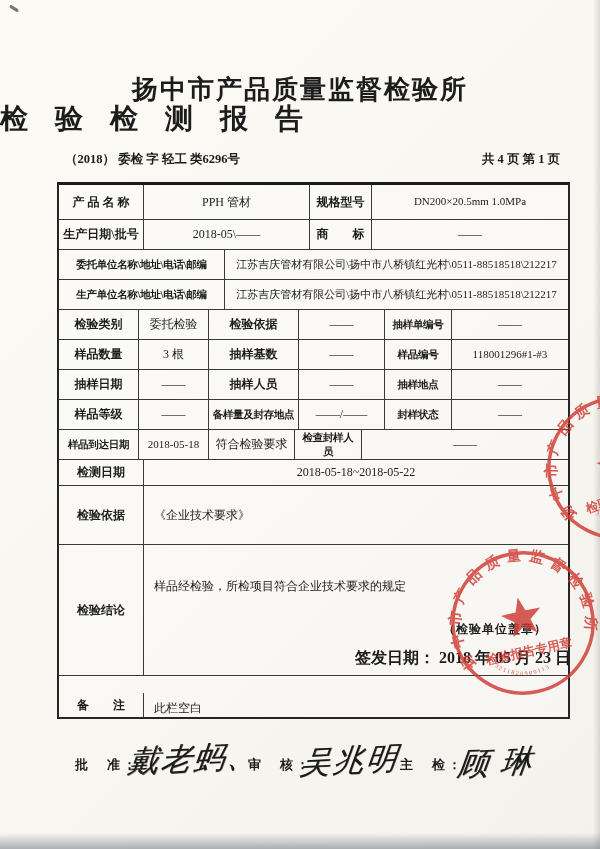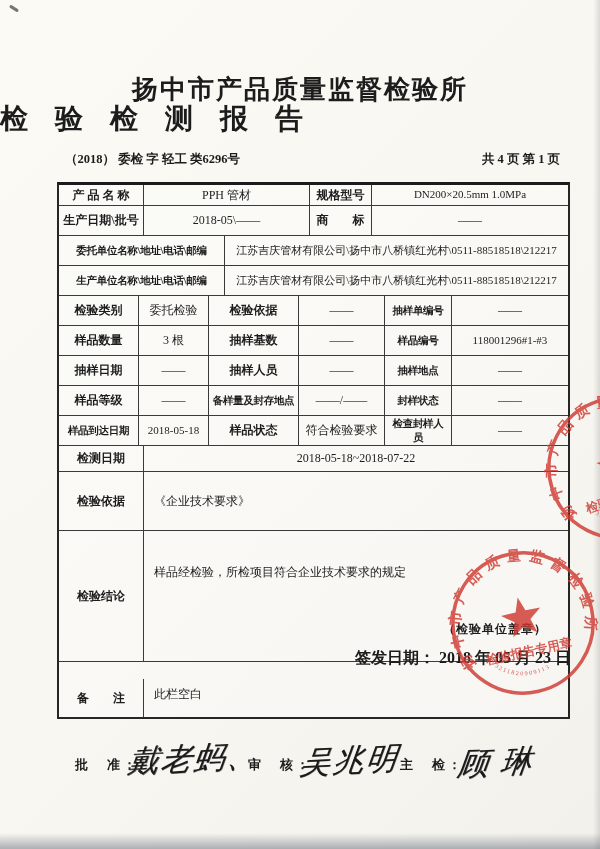--- a/index.html
+++ b/index.html
@@ -31,21 +31,21 @@
   .row:last-child { border-bottom:none;margin-top:17px; }
   .cell { border-right:1px solid #3a3a3a; display:flex; align-items:center;
     justify-content:center; text-align:center; font-size:12px; line-height:1.25;
     padding:1px 3px; overflow:hidden; }
   .cell:last-child { border-right:none; }
   .lbl { font-weight:bold; }
   .small { font-size:10.5px; letter-spacing:-0.3px; }
   .val-small { font-size:11px; }
   .left { justify-content:flex-start; text-align:left; padding-left:10px; }
   .topleft { align-items:flex-start; padding-top:34px; }
-  .h35{height:21px}.h30{height:30px}.h26{height:26px}.h59{height:59px}.h131{height:131px}.h41{flex:1}
+  .h35{height:35px}.h30{height:30px}.h26{height:26px}.h59{height:59px}.h131{height:131px}.h41{flex:1}
   .w85{width:85px;flex:0 0 85px}.w166{width:166px;flex:0 0 166px}.w62{width:62px;flex:0 0 62px}
   .w80{width:80px;flex:0 0 80px}.w70{width:70px;flex:0 0 70px}.w90{width:90px;flex:0 0 90px}
   .w86{width:86px;flex:0 0 86px}.w67{width:67px;flex:0 0 67px}.wfill{flex:1}
 
   .stamp-note { position:absolute; left:443px; top:621px; font-size:12px;
     font-weight:bold; letter-spacing:1px; z-index:2; }
   .issue-line { position:absolute; left:355px; top:648px; font-size:16px;
     font-weight:bold; z-index:2; }
 
   .seal { position:absolute; z-index:5; opacity:.82; }
@@ -131,29 +131,28 @@
       <div class="cell w70">——</div>
       <div class="cell lbl w90 small">备样量及封存地点</div>
       <div class="cell w86">——/——</div>
       <div class="cell lbl w67 small">封样状态</div>
       <div class="cell wfill">——</div>
     </div>
 
     <div class="row h30">
       <div class="cell lbl w80 small">样品到达日期</div>
       <div class="cell w70 val-small">2018-05-18</div>
-      <div class="cell lbl w90">样品状态</div>
       <div class="cell w86">符合检验要求</div>
       <div class="cell lbl w67 small">检查封样人员</div>
       <div class="cell wfill">——</div>
     </div>
 
     <div class="row h26">
       <div class="cell lbl w85">检测日期</div>
-      <div class="cell wfill">2018-05-18~2018-07-22</div>
+      <div class="cell wfill">2018-05-18~2018-05-22</div>
     </div>
 
     <div class="row h59">
       <div class="cell lbl w85">检验依据</div>
       <div class="cell wfill left">《企业技术要求》</div>
     </div>
 
     <div class="row h131">
       <div class="cell lbl w85">检验结论</div>
       <div class="cell wfill left topleft">样品经检验，所检项目符合企业技术要求的规定</div>

